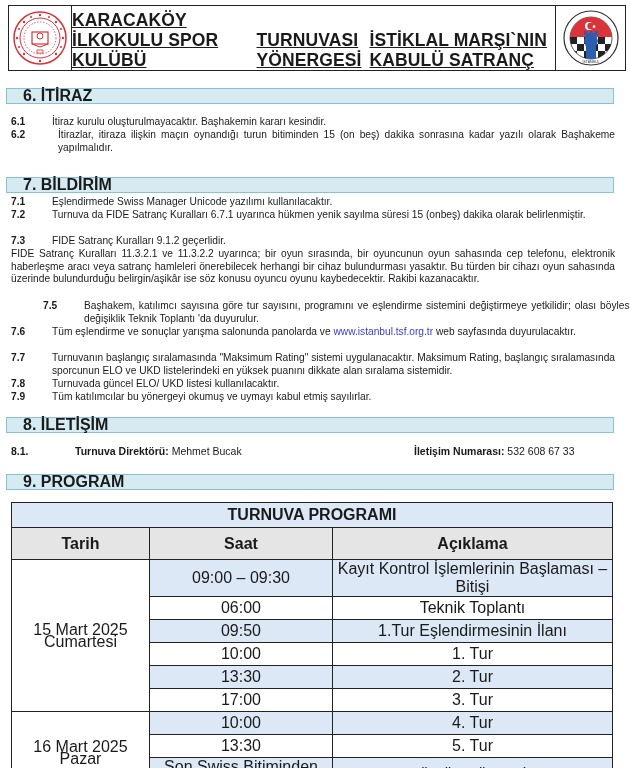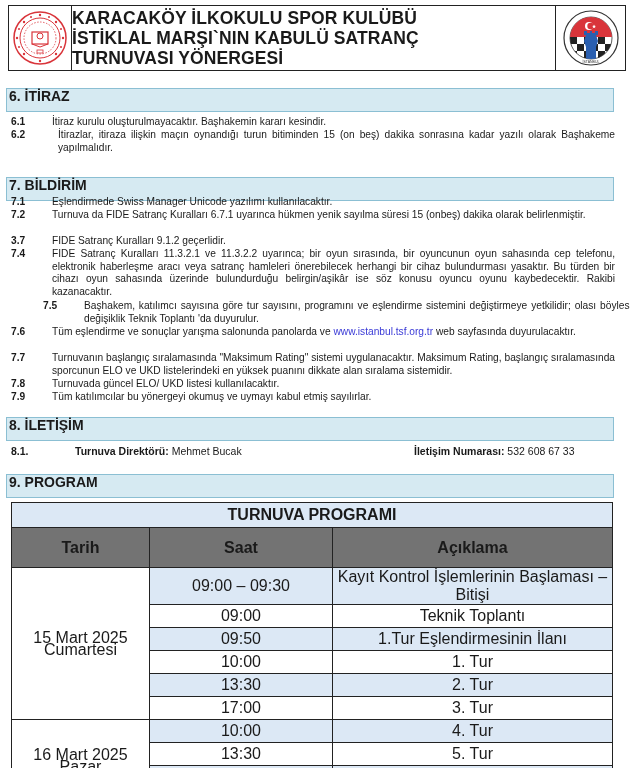--- a/index.html
+++ b/index.html
@@ -7,28 +7,28 @@
     body { font-family: "Liberation Sans", sans-serif; color: #1a1a1a; position: relative; }
 
     
     .header {
       position: absolute; left: 8px; top: 5px; width: 618px; height: 66px;
       border: 1px solid #222; display: flex;
     }
     .logo-cell { width: 63px; height: 100%; display: flex; align-items: center; justify-content: center; }
     .logo-cell.left { border-right: 1px solid #222; width: 63px; }
     .logo-cell.right { border-left: 1px solid #222; width: 70px; }
-    .title-cell { flex: 1; display: flex; flex-direction: column; align-items: flex-start; justify-content: center; }
+    .title-cell { flex: 1; display: flex; flex-direction: row; align-items: flex-end; justify-content: center; text-decoration: underline; }
     .title-line { font-weight: bold; font-size: 17.5px; line-height: 20px; color: #1a1a1a; letter-spacing: 0.1px; }
 
     
     .sec-head {
-      position: absolute; left: 6px; width: 608px; height: 24px;
+      position: absolute; left: 6px; width: 608px; height: 16px;
       background: #d6eaf2; border: 1px solid #8bbfd3;
-      font-weight: bold; font-size: 14px; line-height: 14px; padding-left: 2px; color: #1a1a1a;
+      font-weight: bold; font-size: 16px; line-height: 14px; padding-left: 16px; color: #1a1a1a;
     }
 
     
     .item { position: absolute; left: 11px; width: 604px; display: flex; font-size: 10.2px; line-height: 12.5px; }
     .item .num { width: 41px; font-weight: bold; flex-shrink: 0; }
     .item .txt { flex: 1; text-align: justify; }
     .link { color: #3a3ad6; }
 
     
     .contact { position: absolute; left: 11px; top: 445px; width: 604px; font-size: 10.5px; line-height: 13px; }
@@ -39,21 +39,21 @@
 
     
     .prog-table {
       position: absolute; left: 11px; top: 502px; width: 602px;
       border-collapse: collapse; font-size: 16px;
     }
     .prog-table td, .prog-table th {
       border: 1px solid #222; text-align: center; vertical-align: middle; padding: 0;
     }
     .prog-table .caption-row th { background: #dce8f5; height: 25px; font-weight: bold; }
-    .prog-table .head-row th { background: #737373; height: 40px; font-weight: bold; }
+    .prog-table .head-row th { background: #e5e5e5; height: 32px; font-weight: bold; }
     .prog-table tr.data td { height: 23px; }
     .prog-table tr.shade td.s { background: #dce8f5; }
     .prog-table td.date { background: #ffffff; line-height: 12px; }
     .col1 { width: 138px; }
     .col2 { width: 183px; }
   </style>
 </head>
 <body>
 
 <div class="header">
@@ -79,22 +79,22 @@
           <circle cx="49" cy="37" r="1"></circle>
       </g>
       <rect x="20" y="22" width="16" height="12" fill="none" stroke="#d9343a" stroke-width="1.2"></rect>
       <circle cx="28" cy="26" r="3" fill="none" stroke="#d9343a" stroke-width="1"></circle>
       <path d="M20 34 L28 37 L36 34" fill="none" stroke="#d9343a" stroke-width="1"></path>
       <rect x="25" y="40" width="6" height="3" fill="none" stroke="#d9343a" stroke-width="0.8"></rect>
     </svg>
   </div>
   <div class="title-cell">
     <div class="title-line">KARACAKÖY İLKOKULU SPOR KULÜBÜ</div>
+    <div class="title-line">TURNUVASI YÖNERGESİ</div>
     <div class="title-line">İSTİKLAL MARŞI`NIN KABULÜ SATRANÇ</div>
-    <div class="title-line">TURNUVASI YÖNERGESİ</div>
   </div>
   <div class="logo-cell right">
     <svg width="58" height="58" viewBox="0 0 58 58">
       <circle cx="29" cy="29" r="27" fill="#ffffff" stroke="#333" stroke-width="1.2"></circle>
       <circle cx="29" cy="29" r="21" fill="#ffffff" stroke="#333" stroke-width="0.8"></circle>
       <clipPath id="inner">
           <circle cx="29" cy="29" r="21"></circle>
         </clipPath>
       <g clip-path="url(#inner)">
         <rect x="8" y="8" width="42" height="20" fill="#d9343a"></rect>
@@ -135,25 +135,24 @@
 
 <div class="item" style="top:196px;">
   <span class="num">7.1</span>
   <span class="txt">Eşlendirmede Swiss Manager Unicode yazılımı kullanılacaktır.</span>
 </div>
 <div class="item" style="top:209px;">
   <span class="num">7.2</span>
   <span class="txt">Turnuva da FIDE Satranç Kuralları 6.7.1 uyarınca hükmen yenik sayılma süresi 15 (onbeş) dakika olarak belirlenmiştir.</span>
 </div>
 <div class="item" style="top:235px;">
-  <span class="num">3.7</span>
+  <span class="num">7.3</span>
   <span class="txt">FIDE Satranç Kuralları 9.1.2 geçerlidir.</span>
 </div>
 <div class="item" style="top:248px;">
-  <span class="num">7.4</span>
   <span class="txt">FIDE Satranç Kuralları 11.3.2.1 ve 11.3.2.2 uyarınca; bir oyun sırasında, bir oyuncunun oyun sahasında cep telefonu, elektronik haberleşme aracı veya satranç hamleleri önerebilecek herhangi bir cihaz bulundurması yasaktır. Bu türden bir cihazı oyun sahasında üzerinde bulundurduğu belirgin/aşikâr ise söz konusu oyuncu oyunu kaybedecektir. Rakibi kazanacaktır.</span>
 </div>
 <div class="item" style="top:300px;margin-left:32px;">
   <span class="num">7.5</span>
   <span class="txt">Başhakem, katılımcı sayısına göre tur sayısını, programını ve eşlendirme sistemini değiştirmeye yetkilidir; olası böylesi bir değişiklik Teknik Toplantı 'da duyurulur.</span>
 </div>
 <div class="item" style="top:326px;">
   <span class="num">7.6</span>
   <span class="txt"><span>Tüm eşlendirme ve sonuçlar yarışma salonunda panolarda ve </span><span class="link">www.istanbul.tsf.org.tr</span><span> web sayfasında duyurulacaktır.</span></span>
 </div>
@@ -192,21 +191,21 @@
   </tr>
   <tr class="data shade">
     <td class="date" rowspan="6">
       <div>15 Mart 2025</div>
       <div>Cumartesi</div>
     </td>
     <td class="s">09:00 – 09:30</td>
     <td class="s">Kayıt Kontrol İşlemlerinin Başlaması – Bitişi</td>
   </tr>
   <tr class="data">
-    <td>09:00</td>
+    <td>06:00</td>
     <td>Teknik Toplantı</td>
   </tr>
   <tr class="data shade">
     <td class="s">09:50</td>
     <td class="s">1.Tur Eşlendirmesinin İlanı</td>
   </tr>
   <tr class="data">
     <td>10:00</td>
     <td>1. Tur</td>
   </tr>

